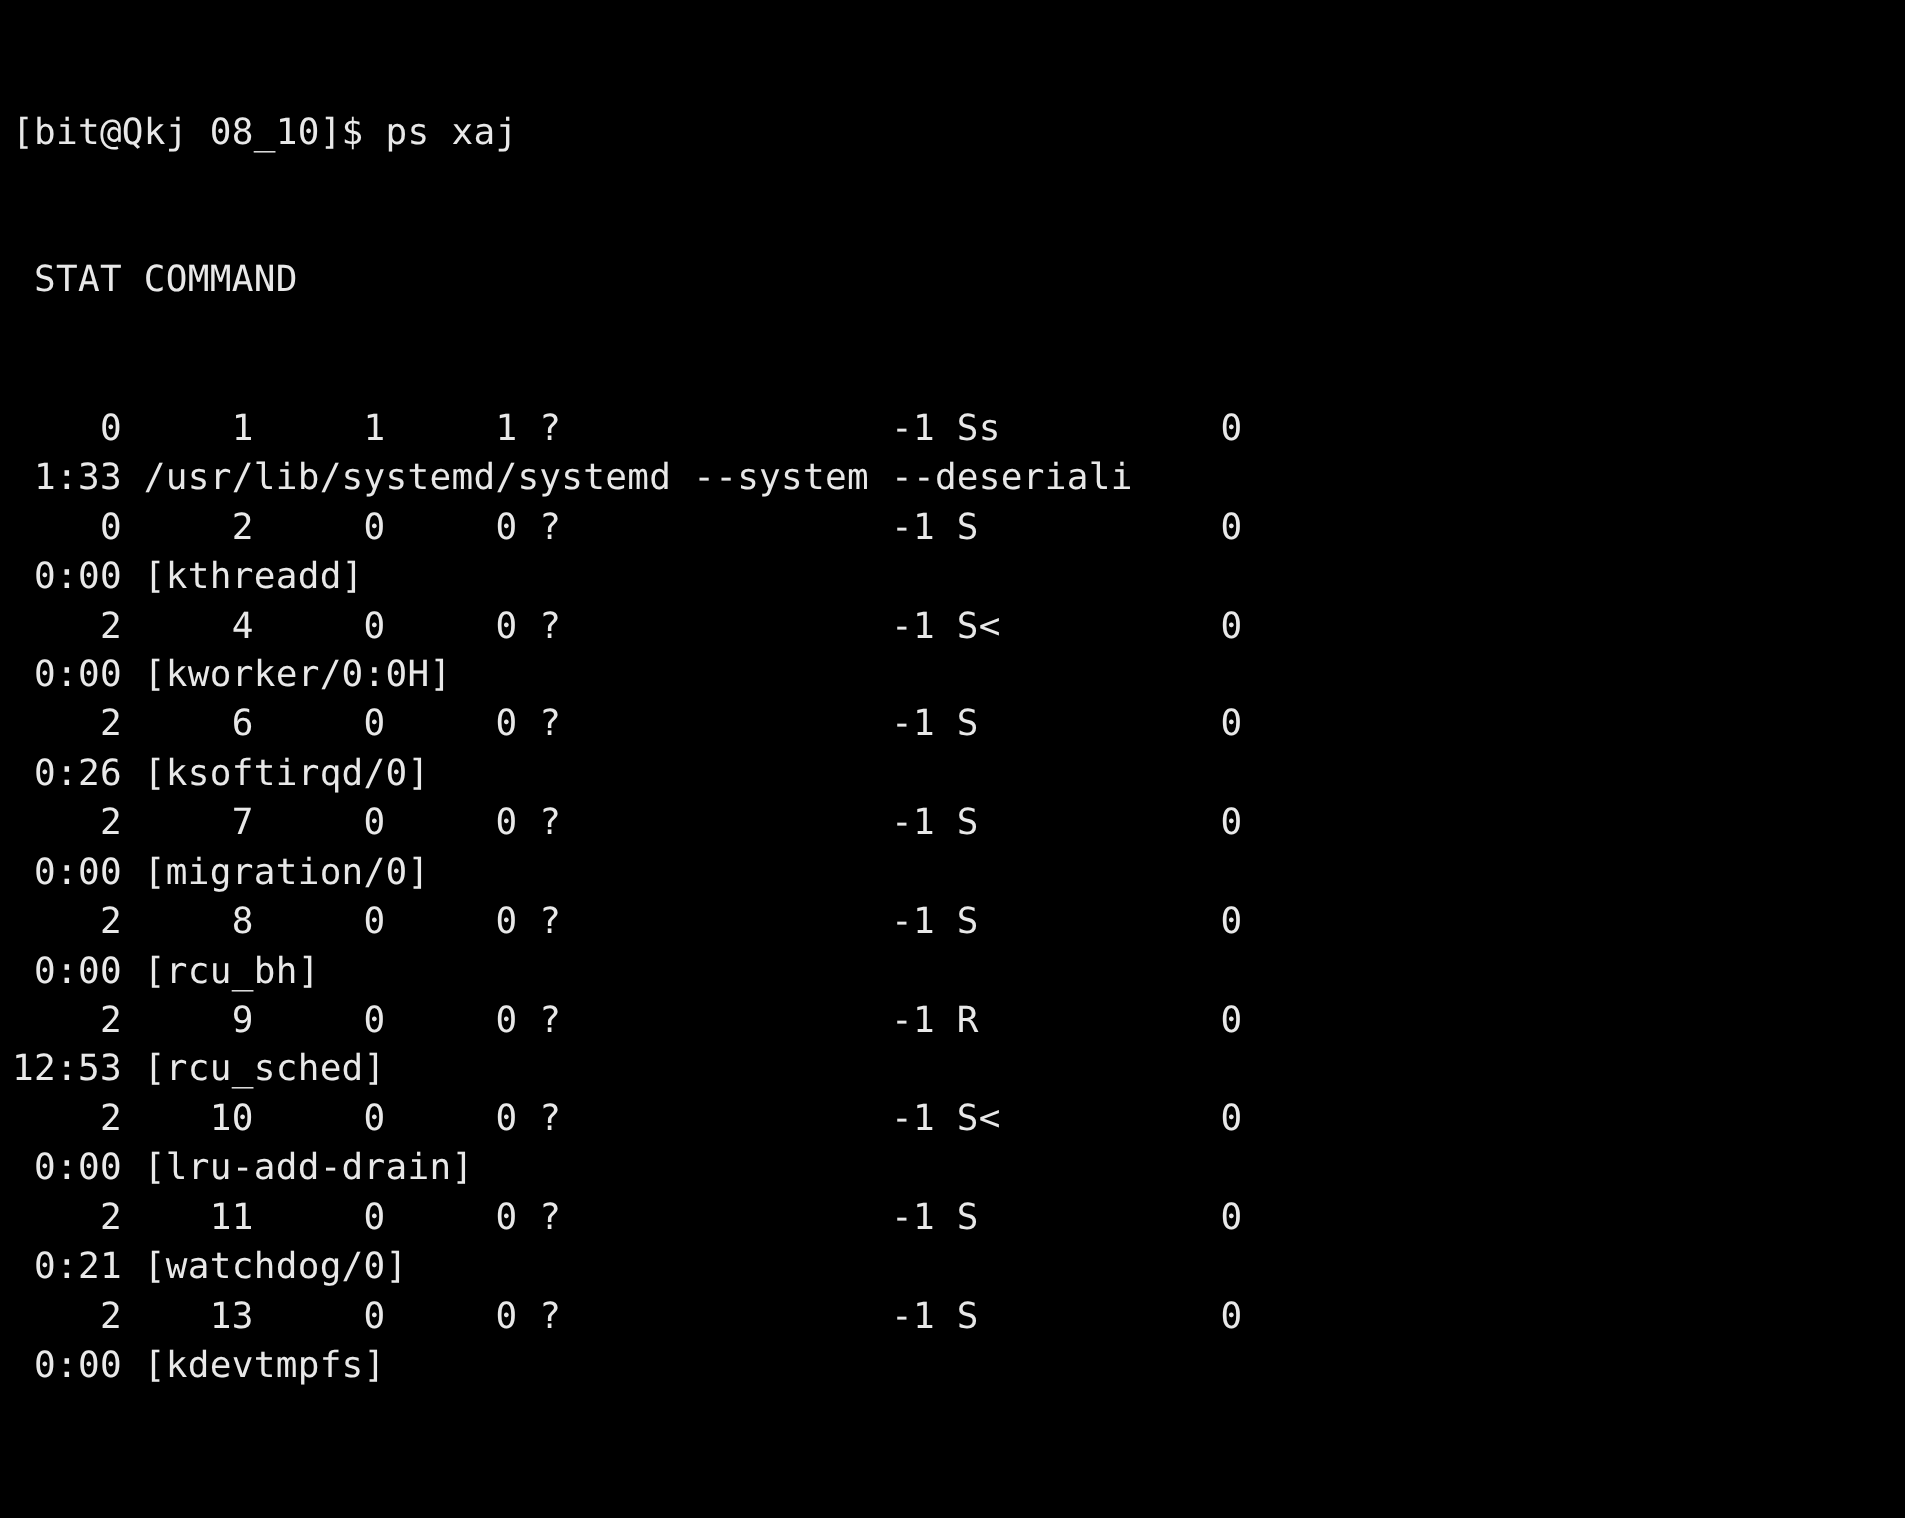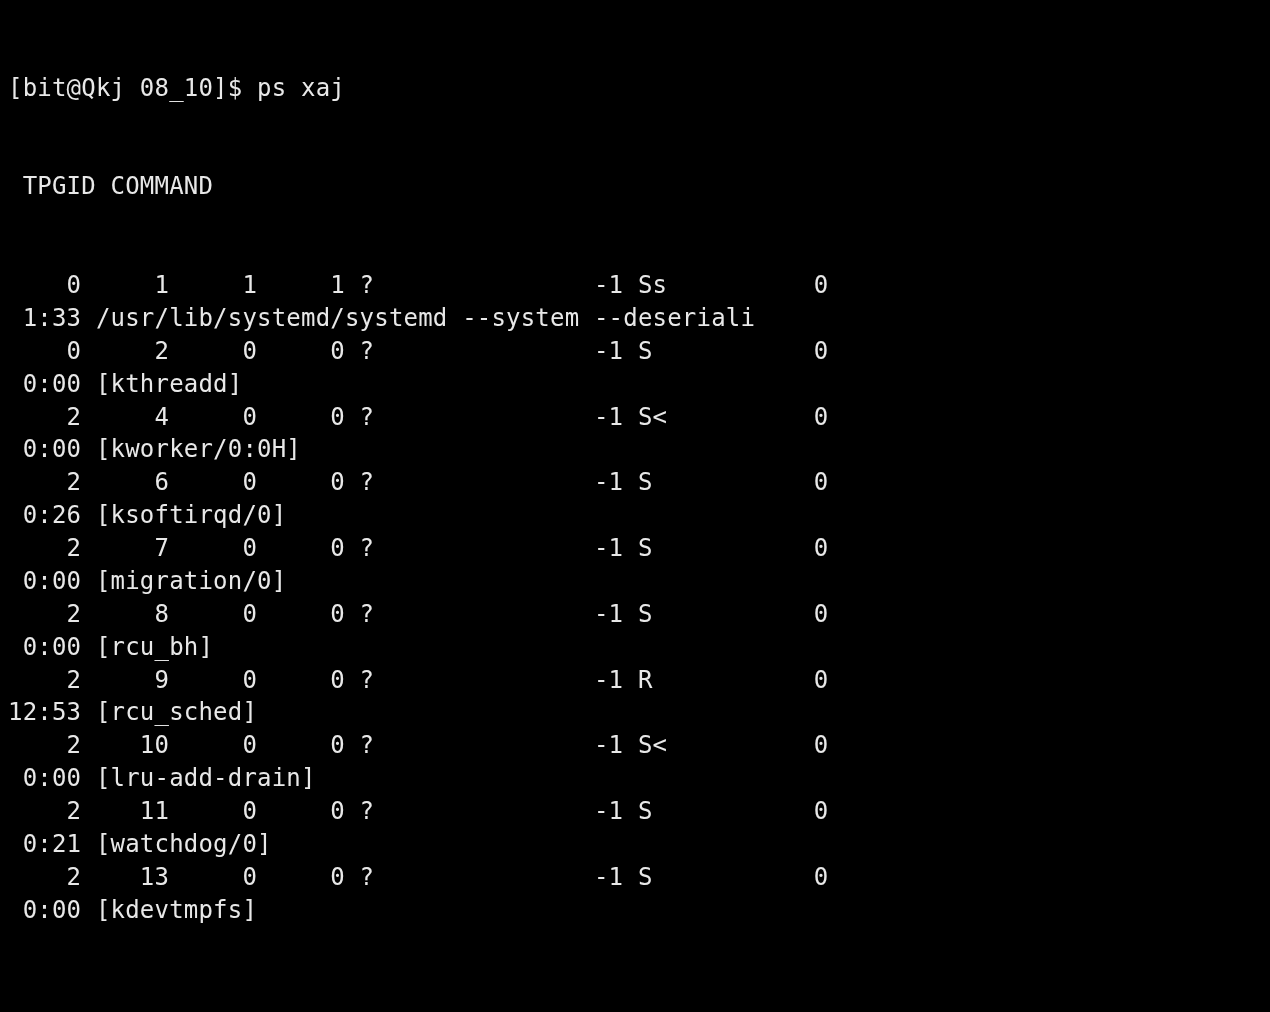--- a/index.html
+++ b/index.html
@@ -20,15 +20,15 @@
     white-space: pre;
     overflow: hidden;
   }
   .row { display: block; }
 </style>
 </head>
 <body>
 
 <div class="terminal">
   <span class="row">[bit@Qkj 08_10]$ ps xaj</span>
-  <span class="row"> TPGID COMMAND</span>
+  <span class="row"> STAT COMMAND</span>
   <div id="rows"><span class="row">    0     1     1     1 ?               -1 Ss          0</span><span class="row"> 1:33 /usr/lib/systemd/systemd --system --deseriali</span><span class="row">    0     2     0     0 ?               -1 S           0</span><span class="row"> 0:00 [kthreadd]</span><span class="row">    2     4     0     0 ?               -1 S&lt;          0</span><span class="row"> 0:00 [kworker/0:0H]</span><span class="row">    2     6     0     0 ?               -1 S           0</span><span class="row"> 0:26 [ksoftirqd/0]</span><span class="row">    2     7     0     0 ?               -1 S           0</span><span class="row"> 0:00 [migration/0]</span><span class="row">    2     8     0     0 ?               -1 S           0</span><span class="row"> 0:00 [rcu_bh]</span><span class="row">    2     9     0     0 ?               -1 R           0</span><span class="row">12:53 [rcu_sched]</span><span class="row">    2    10     0     0 ?               -1 S&lt;          0</span><span class="row"> 0:00 [lru-add-drain]</span><span class="row">    2    11     0     0 ?               -1 S           0</span><span class="row"> 0:21 [watchdog/0]</span><span class="row">    2    13     0     0 ?               -1 S           0</span><span class="row"> 0:00 [kdevtmpfs]</span></div>
 </div>
 
 </body></html>

